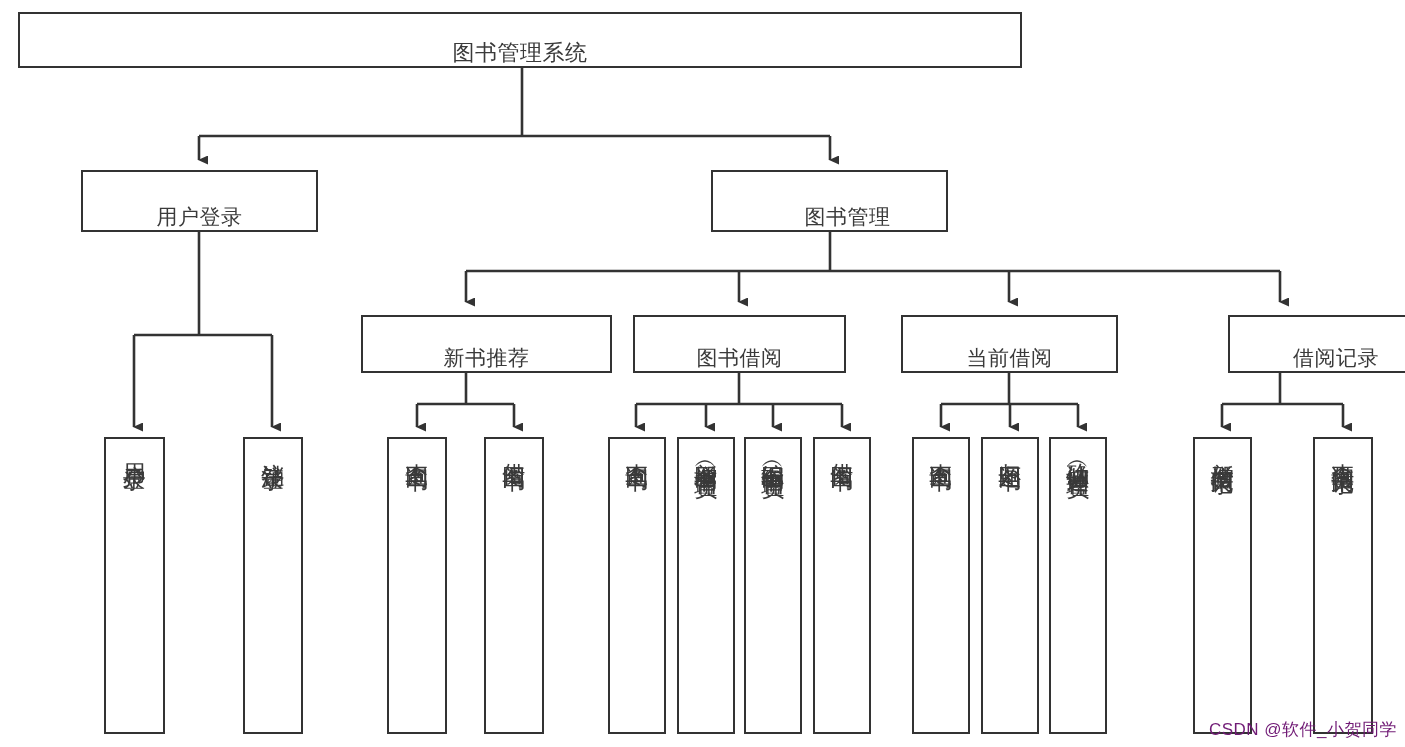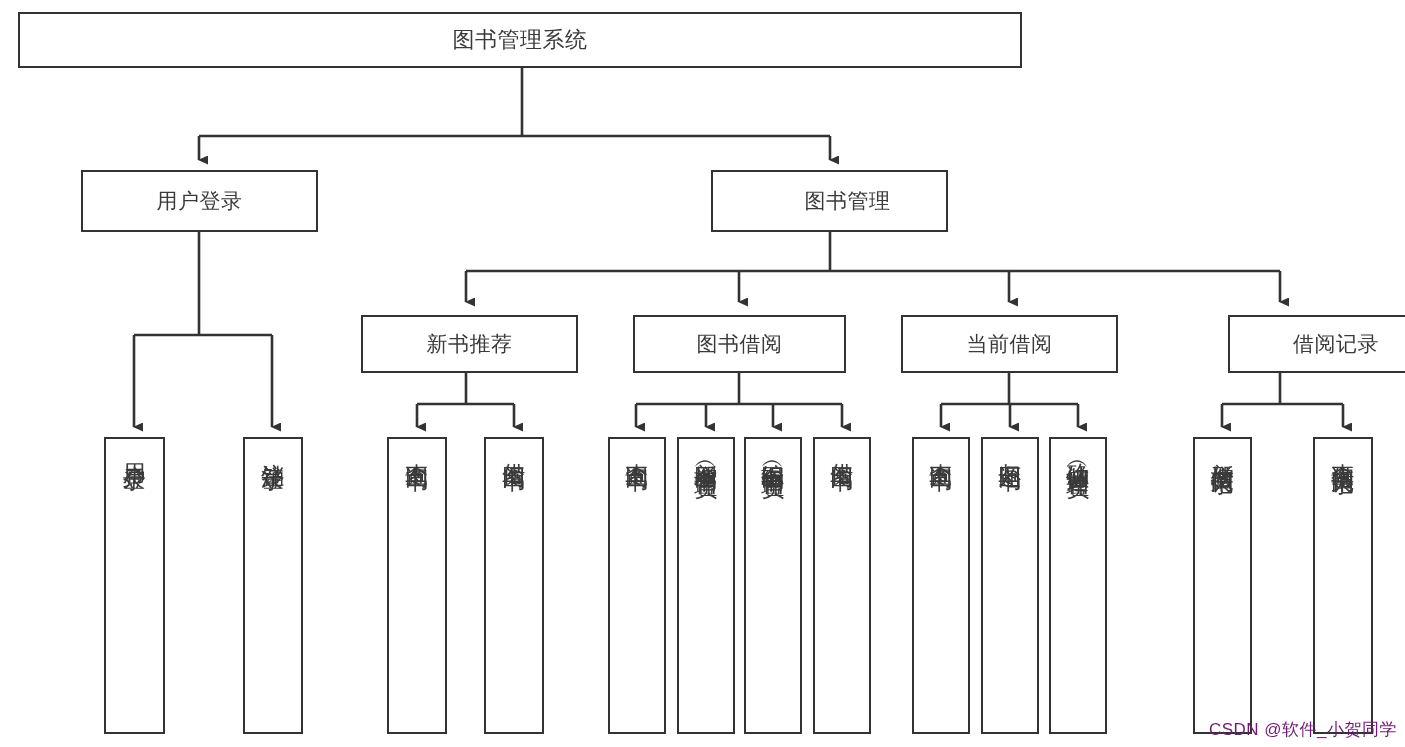--- a/index.html
+++ b/index.html
@@ -25,21 +25,21 @@
     width: 1405px;
     height: 747px;
     display: block;
   }
   .node-box {
     position: absolute;
     box-sizing: border-box;
     border: 2px solid #333333;
     background: #ffffff;
     display: flex;
-    align-items: center;
+    align-items: flex-end;
     justify-content: center;
     color: #3a3a3a;
   }
   .node-label {
     display: block;
     text-align: center;
     line-height: 1.18;
     color: #3a3a3a;
     letter-spacing: 0.5px;
   }
@@ -134,21 +134,21 @@
     <span class="node-label">图书管理系统</span>
   </div>
 
   <div class="node-box node-horizontal" style="left:81px; top:170px; width:237px; height:62px;">
     <span class="node-label">用户登录</span>
   </div>
   <div class="node-box node-horizontal" style="left:711px; top:170px; width:237px; height:62px;padding-left:36px;">
     <span class="node-label">图书管理</span>
   </div>
 
-  <div class="node-box node-horizontal" style="left:361px; top:315px; width:217px; height:58px;">
+  <div class="node-box node-horizontal" style="left:361px; top:315px; width:251px; height:58px;">
     <span class="node-label">新书推荐</span>
   </div>
   <div class="node-box node-horizontal" style="left:633px; top:315px; width:213px; height:58px;">
     <span class="node-label">图书借阅</span>
   </div>
   <div class="node-box node-horizontal" style="left:901px; top:315px; width:217px; height:58px;">
     <span class="node-label">当前借阅</span>
   </div>
   <div class="node-box node-horizontal" style="left:1228px; top:315px; width:216px; height:58px;">
     <span class="node-label">借阅记录</span>

